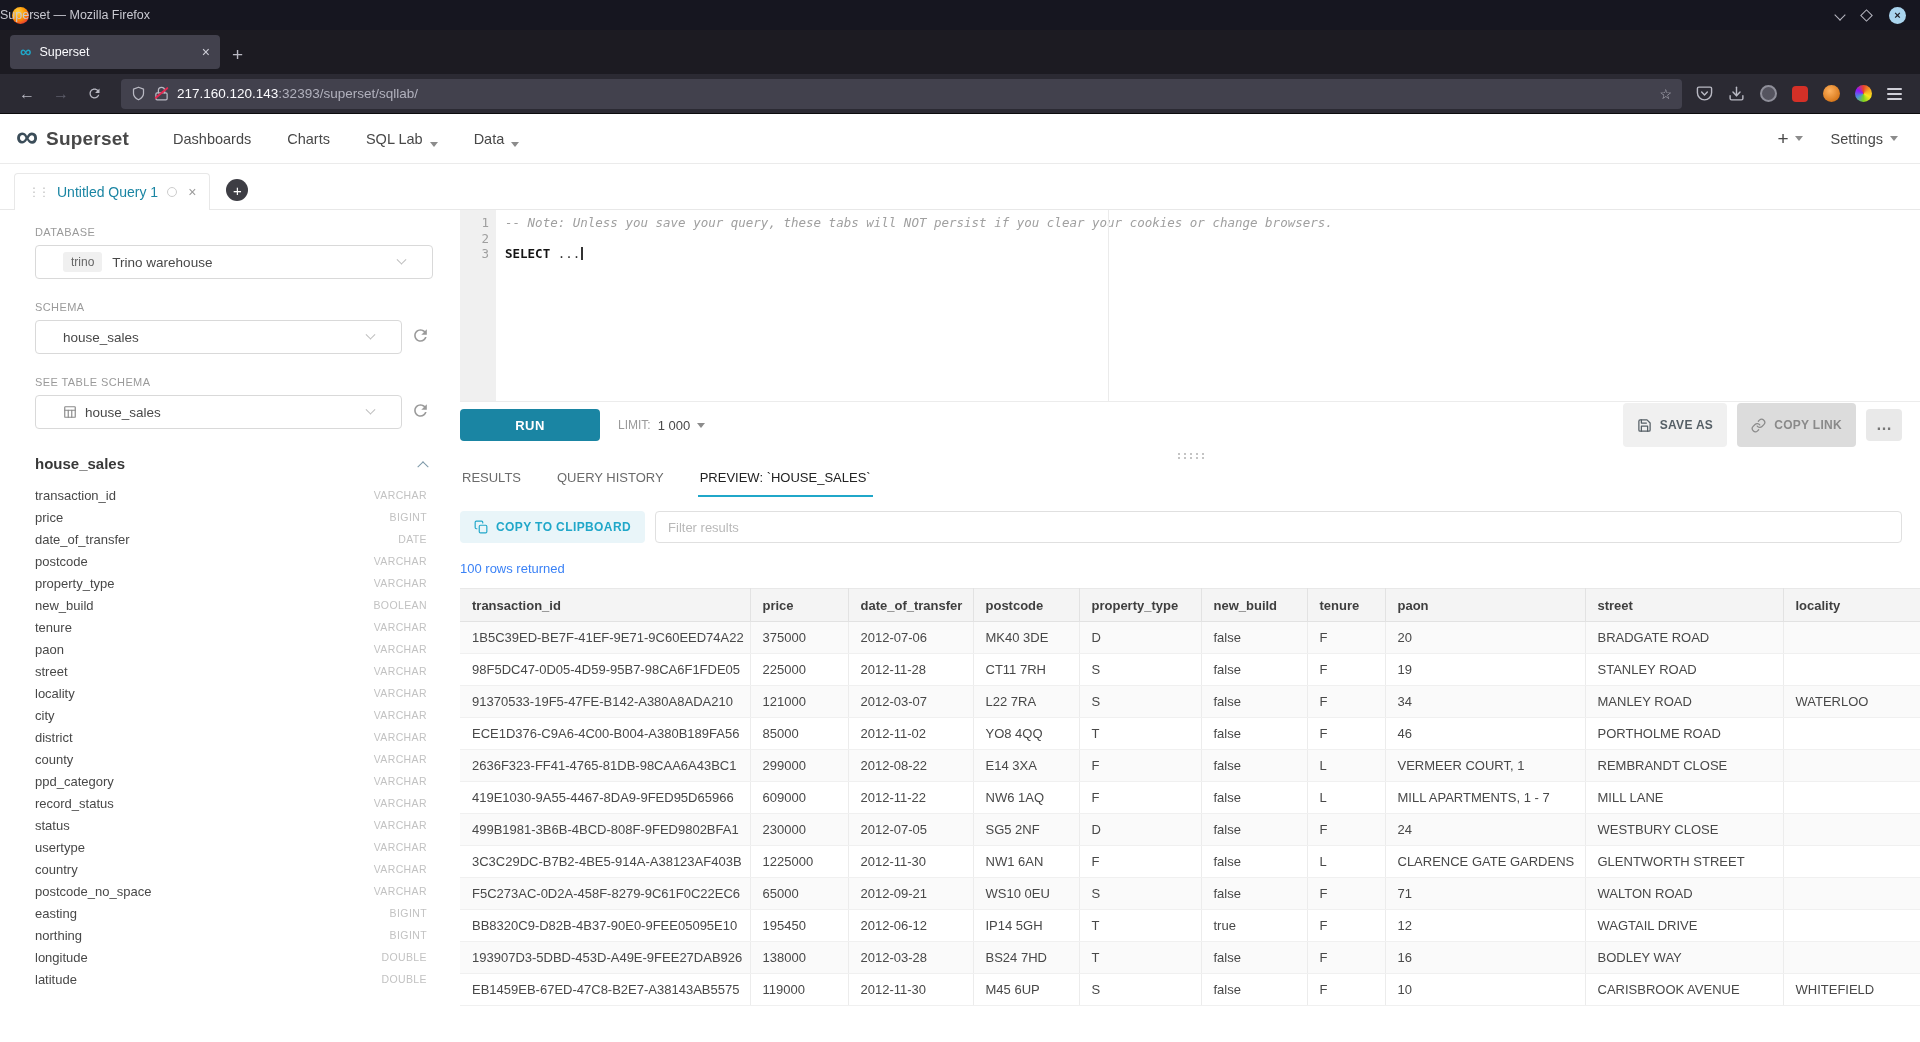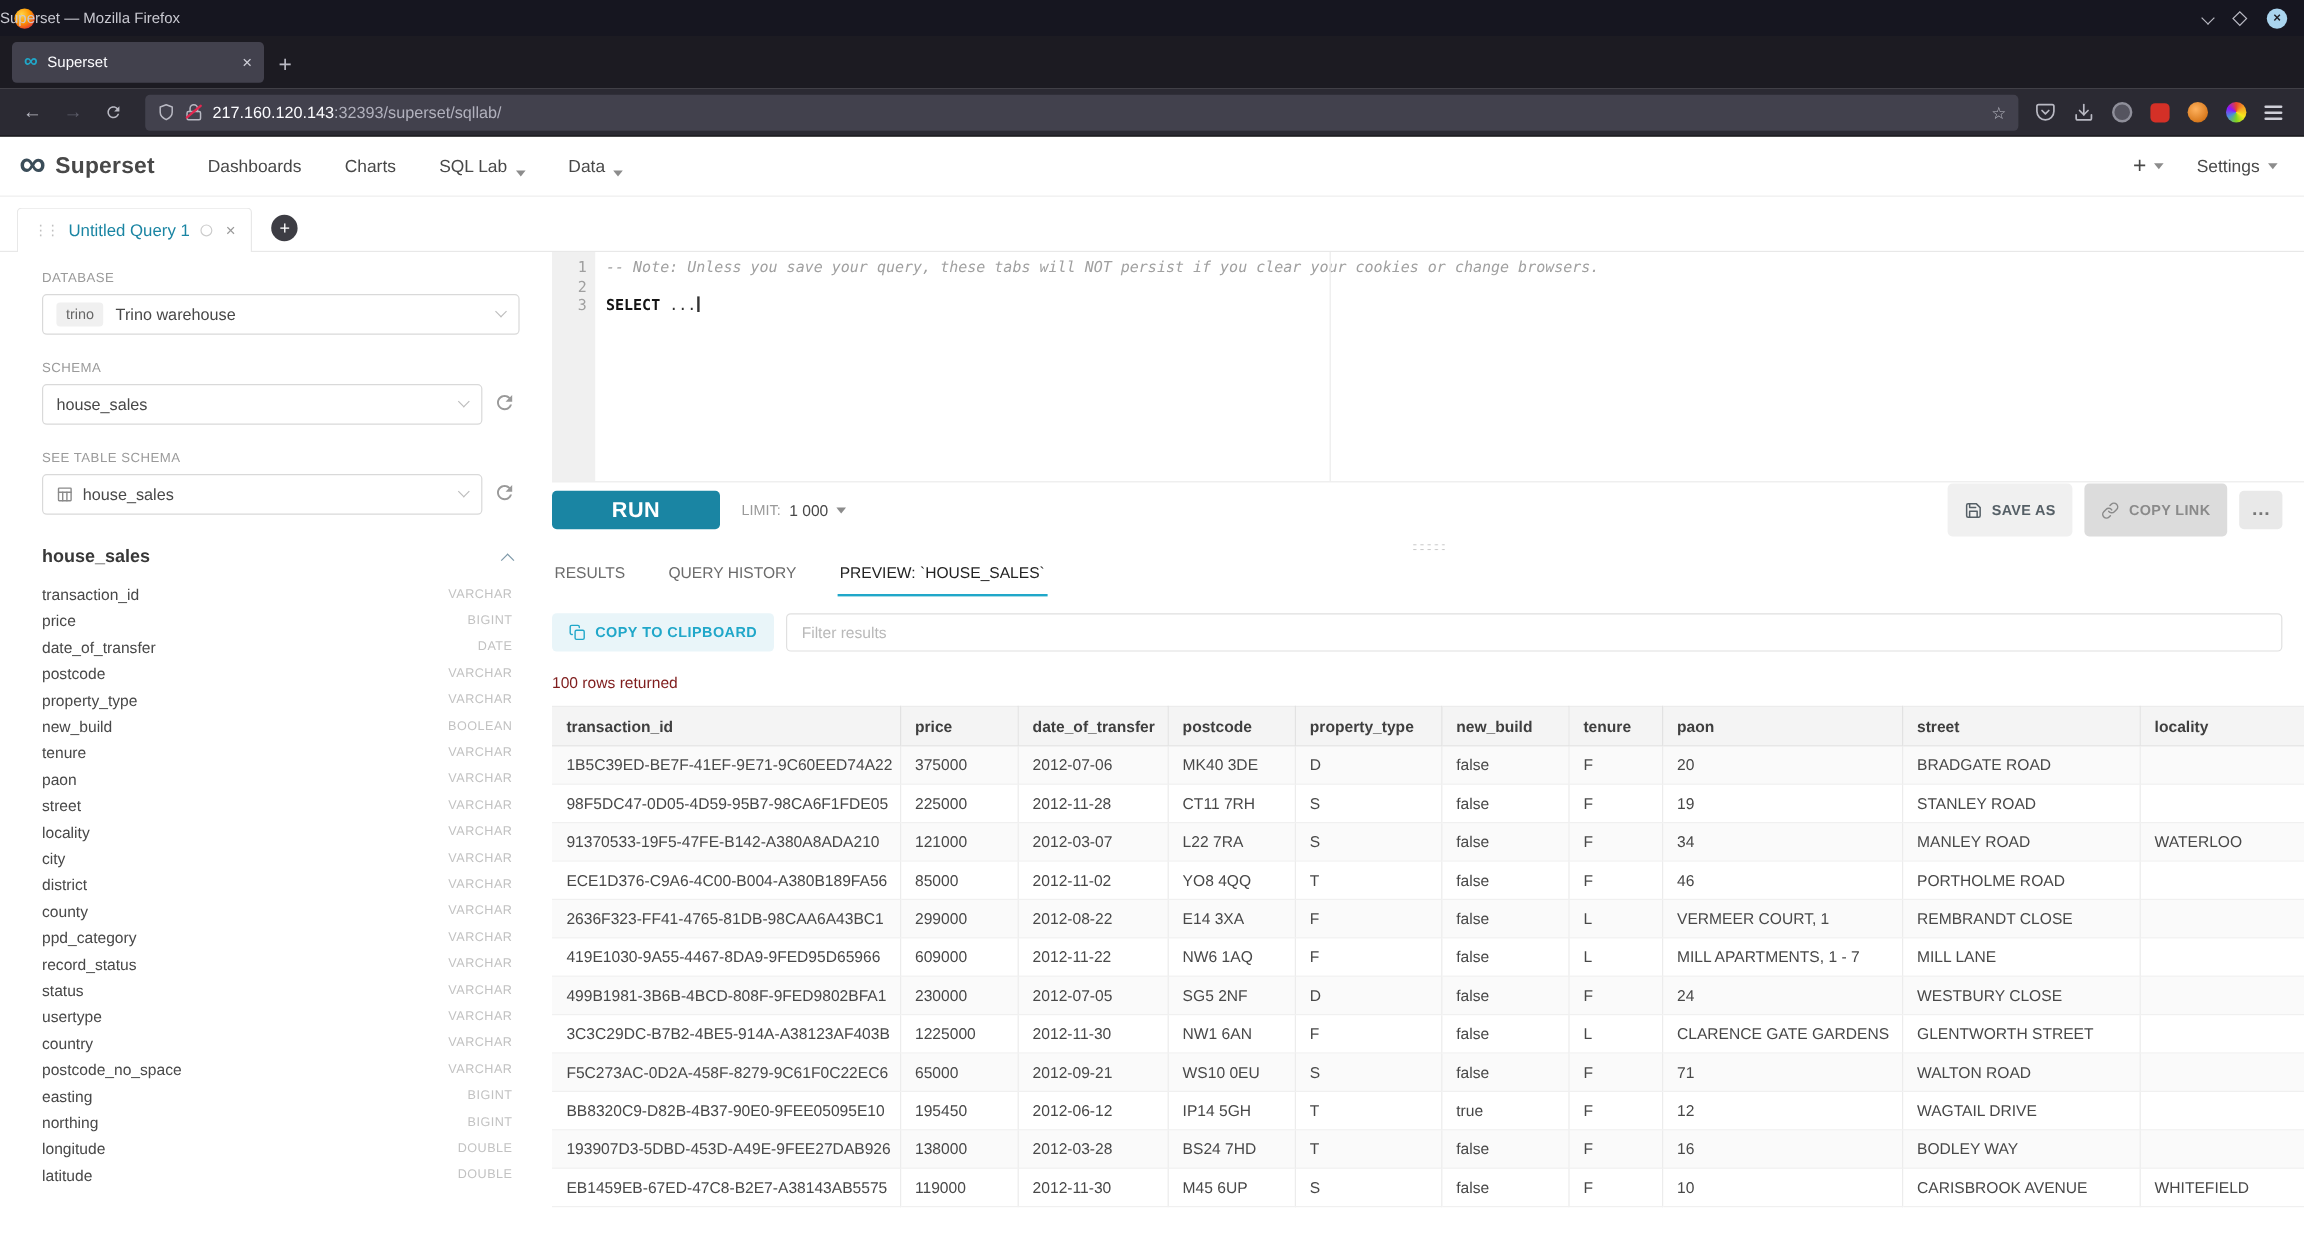--- a/index.html
+++ b/index.html
@@ -64,21 +64,21 @@
   .status-dot { width: 10px; height: 10px; border-radius: 50%; border: 1.5px solid #cdcdcd; }
   .query-tab .q-close { color: #9a9a9a; font-size: 14px; margin-left: 2px; }
   .addtab-btn { width: 22px; height: 22px; border-radius: 50%; background: #3d3d44; color: #fff; font-size: 15px; display: flex; align-items: center; justify-content: center; margin: 0 0 8px 16px; line-height: 1; }
 
   .workspace { flex: 1; display: flex; overflow: hidden; margin-left: 19px; }
 
   
   .sidebar { width: 430px; flex: none; padding: 16px 16px 0 16px; overflow: hidden; }
   .side-label { font-size: 11px; color: #9a9a9a; letter-spacing: .4px; margin-bottom: 7px; }
   .sel-row { display: flex; align-items: center; gap: 9px; }
-  .select-box { flex: 1; height: 34px; border: 1px solid #d9d9d9; border-radius: 4px; display: flex; align-items: center; padding: 0 11px; background: #fff; }
+  .select-box { flex: 1; height: 34px; border: 1px solid #d9d9d9; border-radius: 4px; display: flex; align-items: center; padding: 0 27px; background: #fff; }
   .select-box .chev-sm { width: 7px; height: 7px; border-right: 1.4px solid #bdbdbd; border-bottom: 1.4px solid #bdbdbd; transform: rotate(45deg) translate(-2px,-2px); margin-left: auto; }
   .engine-badge { background: #f0f0f0; border-radius: 3px; padding: 3px 8px; font-size: 12px; color: #666; margin-right: 10px; }
   .sel-text { font-size: 13.5px; color: #484848; }
   .refresh-btn { width: 22px; height: 22px; color: #9a9a9a; flex: none; }
   .refresh-btn svg { width: 19px; height: 19px; fill: #9a9a9a; }
   .sec { margin-bottom: 22px; }
   .tbl-icon { margin-right: 8px; color: #8a8a8a; display: flex; }
 
   .table-panel { margin-top: 26px; }
   .panel-head { display: flex; align-items: center; justify-content: space-between; padding-right: 6px; }
@@ -96,21 +96,21 @@
   .gutter { width: 36px; background: #f0f0f0; color: #9f9f9f; text-align: right; padding: 5px 7px 0 0; flex: none; }
   .code { flex: 1; padding: 5px 0 0 9px; position: relative; }
   .print-margin { position: absolute; left: 612px; top: 0; bottom: 0; width: 1px; background: #ebebeb; }
   .ln-comment { color: #a0a0a0; font-style: italic; white-space: pre; }
   .ln-empty { height: 15.5px; }
   .kw { color: #141414; font-weight: bold; }
   .sqltxt { color: #333; }
   .cursor { display: inline-block; width: 1.5px; height: 13px; background: #333; vertical-align: -2px; margin-left: 1px; }
 
   .editor-toolbar { height: 46px; flex: none; display: flex; align-items: center; padding-right: 18px; }
-  .run-btn { width: 140px; height: 32px; background: #1a85a3; color: #fff; font-size: 18px; font-weight: bold; letter-spacing: .5px; border-radius: 4px; display: flex; align-items: center; justify-content: center; }
+  .run-btn { width: 140px; height: 32px; background: #1a85a3; color: #fff; font-size: 13px; font-weight: bold; letter-spacing: .5px; border-radius: 4px; display: flex; align-items: center; justify-content: center; }
   .limit { display: flex; align-items: center; gap: 7px; margin-left: 18px; }
   .limit-label { font-size: 12px; color: #9a9a9a; }
   .limit-value { font-size: 13px; color: #484848; }
   .tb-right { margin-left: auto; display: flex; align-items: center; gap: 10px; }
   .gray-btn { height: 44px; border-radius: 4px; display: flex; align-items: center; gap: 8px; padding: 0 14px; font-size: 12px; font-weight: bold; letter-spacing: .3px; }
   .save-as { background: #f0f0f0; color: #555f66; }
   .copy-link { background: #dcdcdc; color: #8a8a8a; }
   .more-btn { width: 36px; height: 32px; border-radius: 4px; background: #e9e9e9; color: #777; font-size: 16px; font-weight: bold; display: flex; align-items: center; justify-content: center; }
   .gray-btn svg { flex: none; }
 
@@ -119,21 +119,21 @@
 
   .south-tabs { flex: none; display: flex; gap: 32px; padding-top: 2px; }
   .s-tab { font-size: 13px; color: #6b6b6b; padding: 6px 2px 10px 2px; }
   .s-tab.active { color: #222; border-bottom: 2px solid #20a7c9; }
 
   .results-controls { flex: none; display: flex; align-items: center; gap: 10px; margin-top: 14px; padding-right: 18px; }
   .copy-clip { height: 32px; border-radius: 4px; background: #e9f5f9; color: #20a7c9; font-size: 12px; font-weight: bold; letter-spacing: .4px; display: flex; align-items: center; gap: 8px; padding: 0 14px; flex: none; }
   .filter-input { flex: 1; height: 32px; border: 1px solid #e0e0e0; border-radius: 4px; padding: 0 12px; font-size: 13px; color: #333; font-family: "Liberation Sans", sans-serif; outline: none; }
   .filter-input::placeholder { color: #b9b9b9; }
 
-  .rows-returned { flex: none; margin-top: 18px; font-size: 13px; color: #7f1d1d; }
+  .rows-returned { flex: none; margin-top: 18px; font-size: 13px; color: #3b82f6; }
 
   .table-wrap { flex: 1; margin-top: 12px; overflow: hidden; }
   table.results { border-collapse: collapse; table-layout: fixed; width: 100%; }
   table.results th { background: #f4f4f4; font-size: 13px; font-weight: bold; color: #3f3f3f; text-align: left; padding: 0 12px; height: 33px; border-top: 1px solid #e8e8e8; border-bottom: 1px solid #e2e2e2; border-right: 1px solid #e2e2e2; white-space: nowrap; overflow: hidden; }
   table.results th:last-child { border-right: none; }
   table.results td { font-size: 13px; color: #484848; padding: 0 12px; height: 32px; border-right: 1px solid #ececec; border-bottom: 1px solid #f0f0f0; white-space: nowrap; overflow: hidden; }
   table.results td:last-child { border-right: none; }
   table.results tbody tr:nth-child(odd) { background: #fafafa; }
   table.results tbody tr:nth-child(even) { background: #ffffff; }
 

